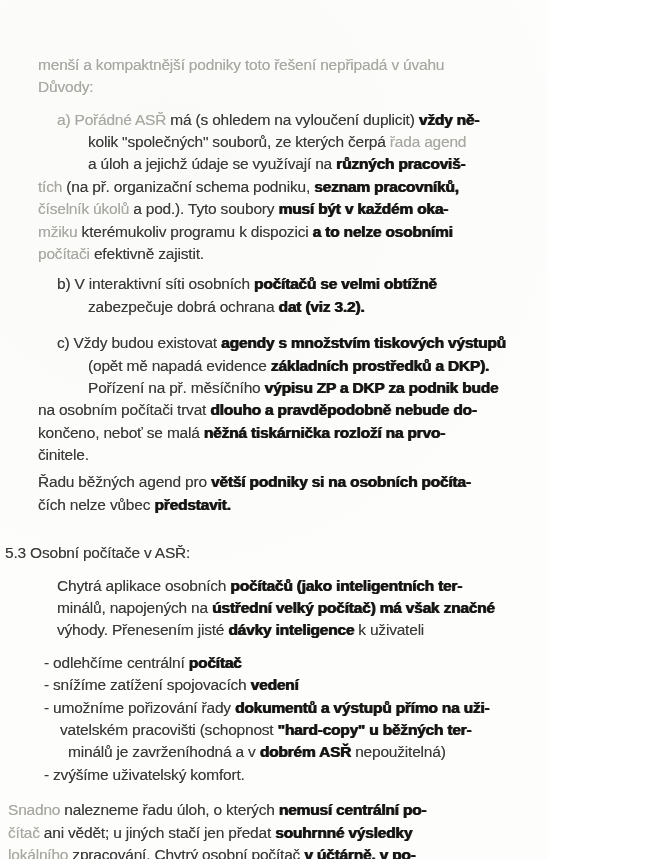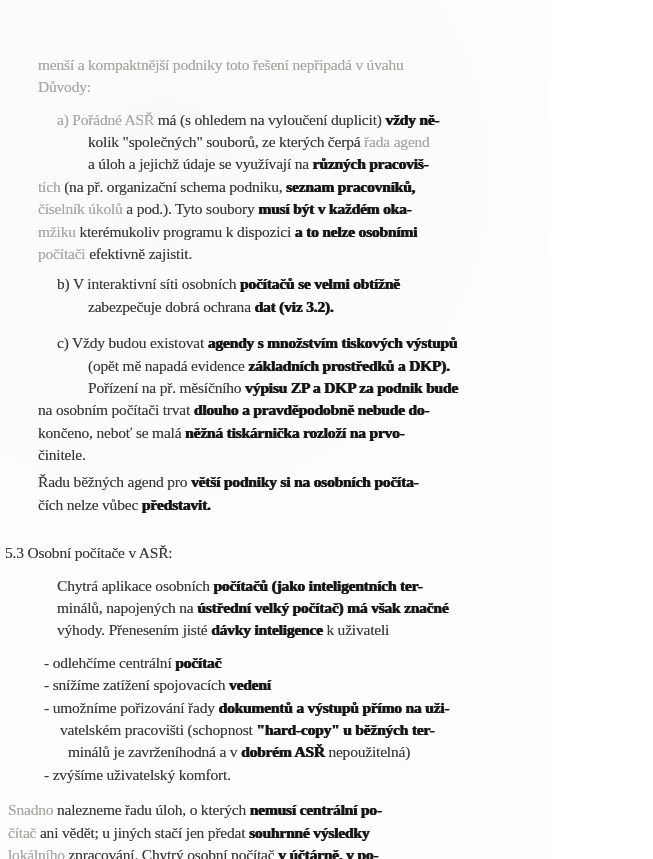--- a/index.html
+++ b/index.html
@@ -14,21 +14,21 @@
   }
   .page {
     position: relative;
     width: 548px;
     height: 859px;
     background:
       radial-gradient(circle at 30% 20%, rgba(0,0,0,0.012), rgba(0,0,0,0) 60%),
       #fdfdfc;
     box-sizing: border-box;
     padding-top: 9px;
-    font-family: Liberation Serif, serif;
+    font-family: Liberation Sans, sans-serif;
     font-size: 15.5px;
     line-height: 22.4px;
     color: #3b3a38;
     white-space: pre;
   }
   .tline {
     height: 22.4px;
     letter-spacing: -0.2px;
     filter: blur(0.18px);
   }

